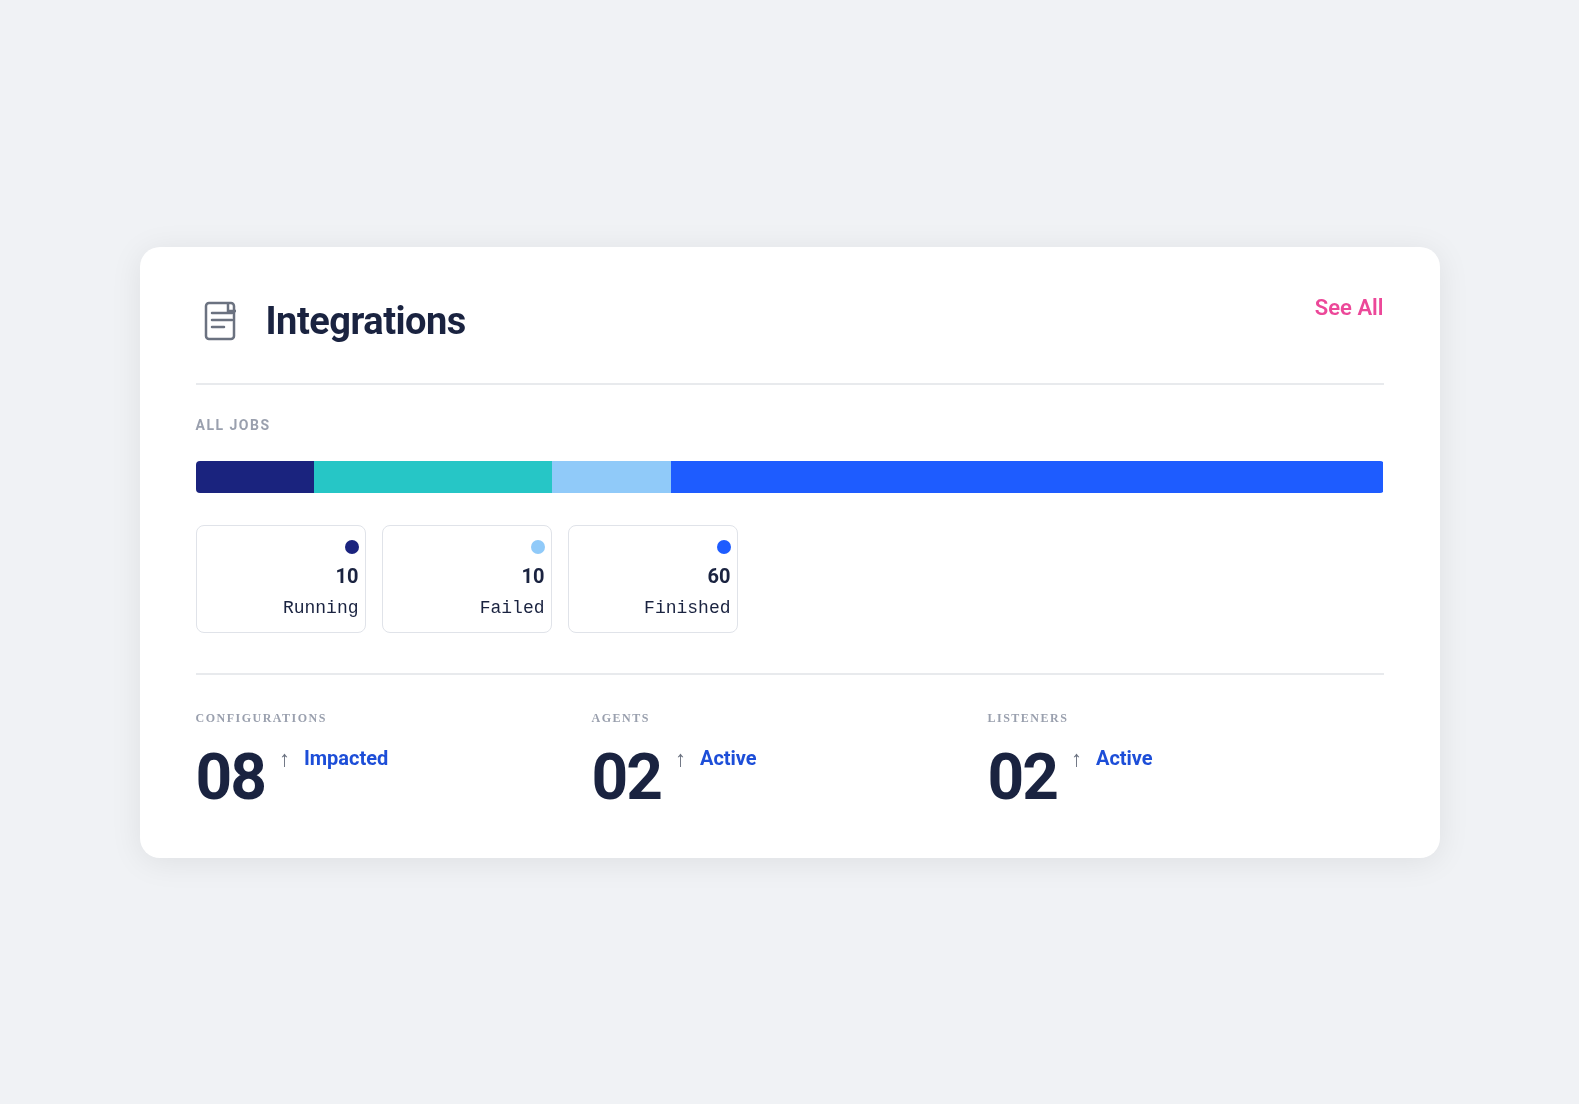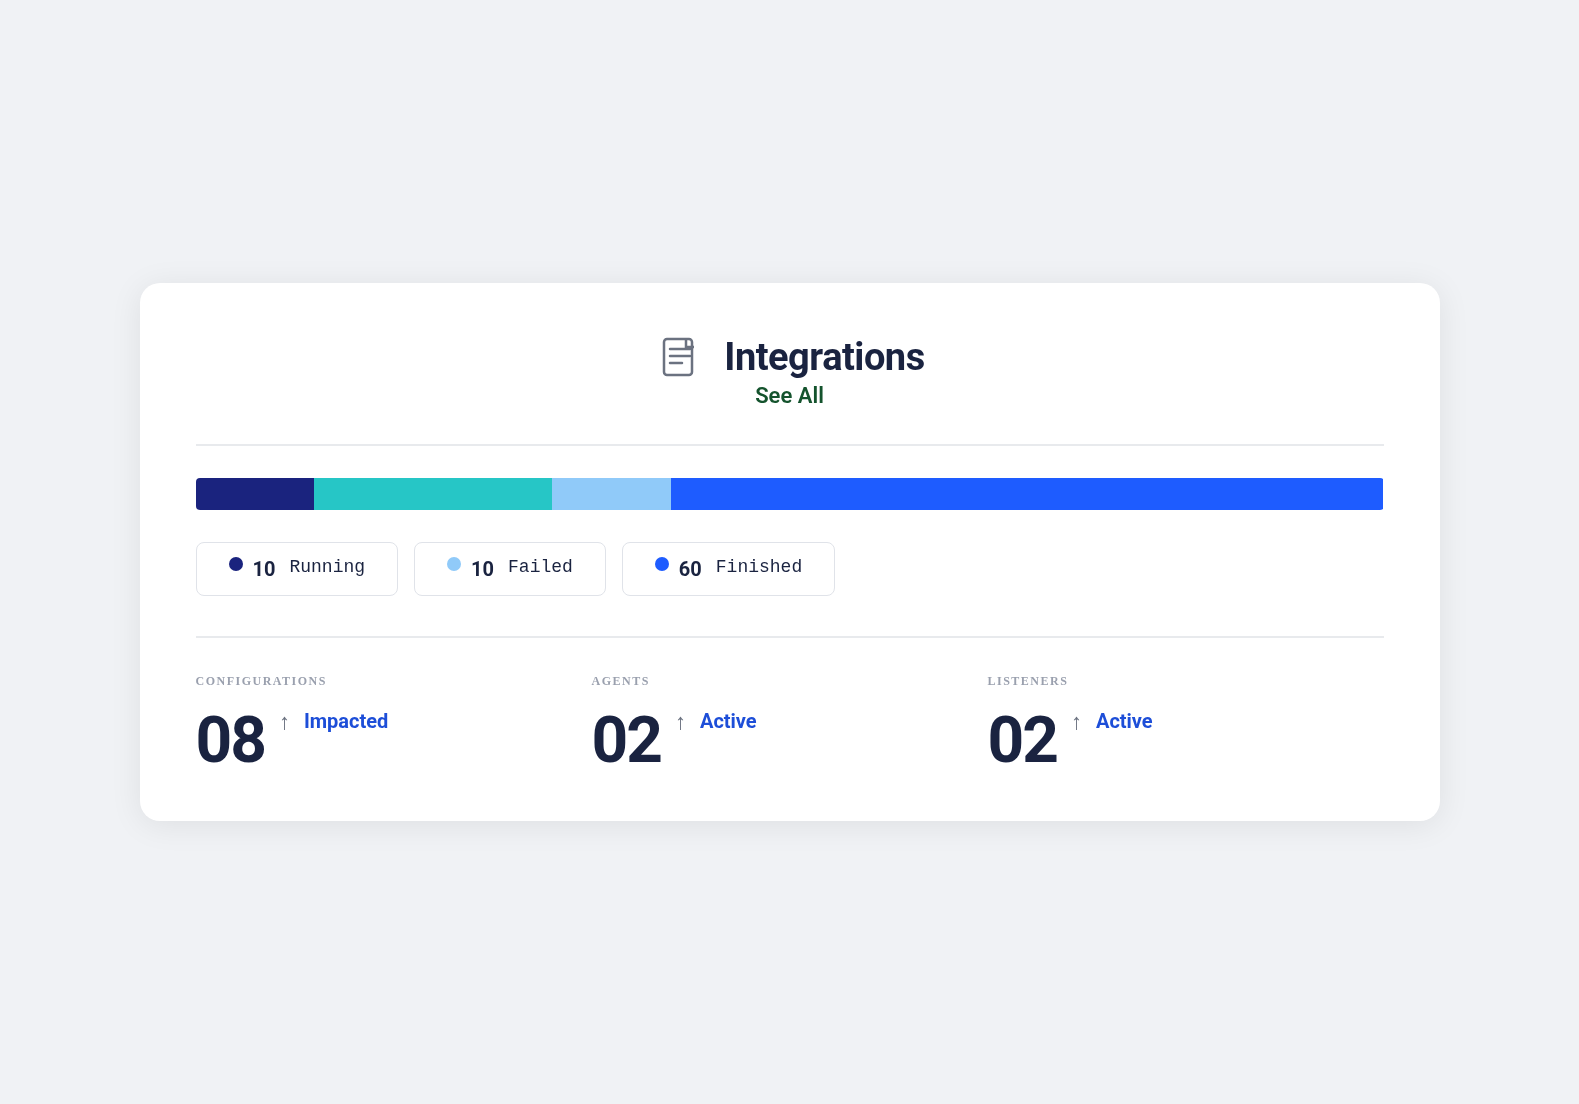--- a/index.html
+++ b/index.html
@@ -22,24 +22,23 @@
       border-radius: 20px;
       padding: 48px 56px;
       width: 1300px;
       max-width: 95vw;
       box-shadow: 0 4px 32px rgba(0,0,0,0.08);
     }
 
     
     .card-header {
       display: flex;
-      align-items: center;
+      align-items: flex-start;
       justify-content: space-between;
       margin-bottom: 36px;
-      flex-direction: column;
     }
 
     .header-left {
       display: flex;
       align-items: center;
       gap: 18px;
     }
 
     .header-icon {
       width: 52px;
@@ -52,21 +51,21 @@
     .header-title {
       font-size: 38px;
       font-weight: 700;
       color: #1a2340;
       letter-spacing: -0.5px;
     }
 
     .see-all-link {
       font-size: 22px;
       font-weight: 600;
-      color: #14532d;
+      color: #ec4899;
       cursor: pointer;
       text-decoration: none;
     }
 
     
     .divider {
       border: none;
       border-top: 2px solid #e8eaed;
       margin: 0 0 32px 0;
     }
@@ -97,27 +96,28 @@
 
     
     .legend {
       display: flex;
       gap: 16px;
       margin-bottom: 40px;
     }
 
     .legend-item {
       display: flex;
-      align-items: flex-start;
+      align-items: flex-end;
       gap: 10px;
       border: 1.5px solid #e0e3e9;
       border-radius: 8px;
-      padding: 14px 32px;
+      padding: 14px 6px;
       min-width: 170px;
       background: #fff;
+      flex-direction: column;
     }
 
     .legend-dot {
       width: 14px;
       height: 14px;
       border-radius: 50%;
       flex-shrink: 0;
     }
 
     .legend-count {
@@ -204,20 +204,21 @@
         </svg>
       </div>
       <span class="header-title">Integrations</span>
     </div>
     <a class="see-all-link">See All</a>
   </div>
 
   <hr class="divider">
 
   <div>
+    <div class="section-label">ALL JOBS</div>
 
     <div class="progress-bar-container" id="progress-bar-el">
     <div class="progress-segment" style="width: 10%; background-color: rgb(26, 35, 126);"></div>
         <div class="progress-segment" style="width: 20%; background-color: rgb(38, 198, 198);"></div>
         <div class="progress-segment" style="width: 10%; background-color: rgb(144, 202, 249);"></div>
         <div class="progress-segment" style="width: 60%; background-color: rgb(30, 92, 255);"></div>
       </div>
 
     <div class="legend" id="legend-el">
     <div class="legend-item">

